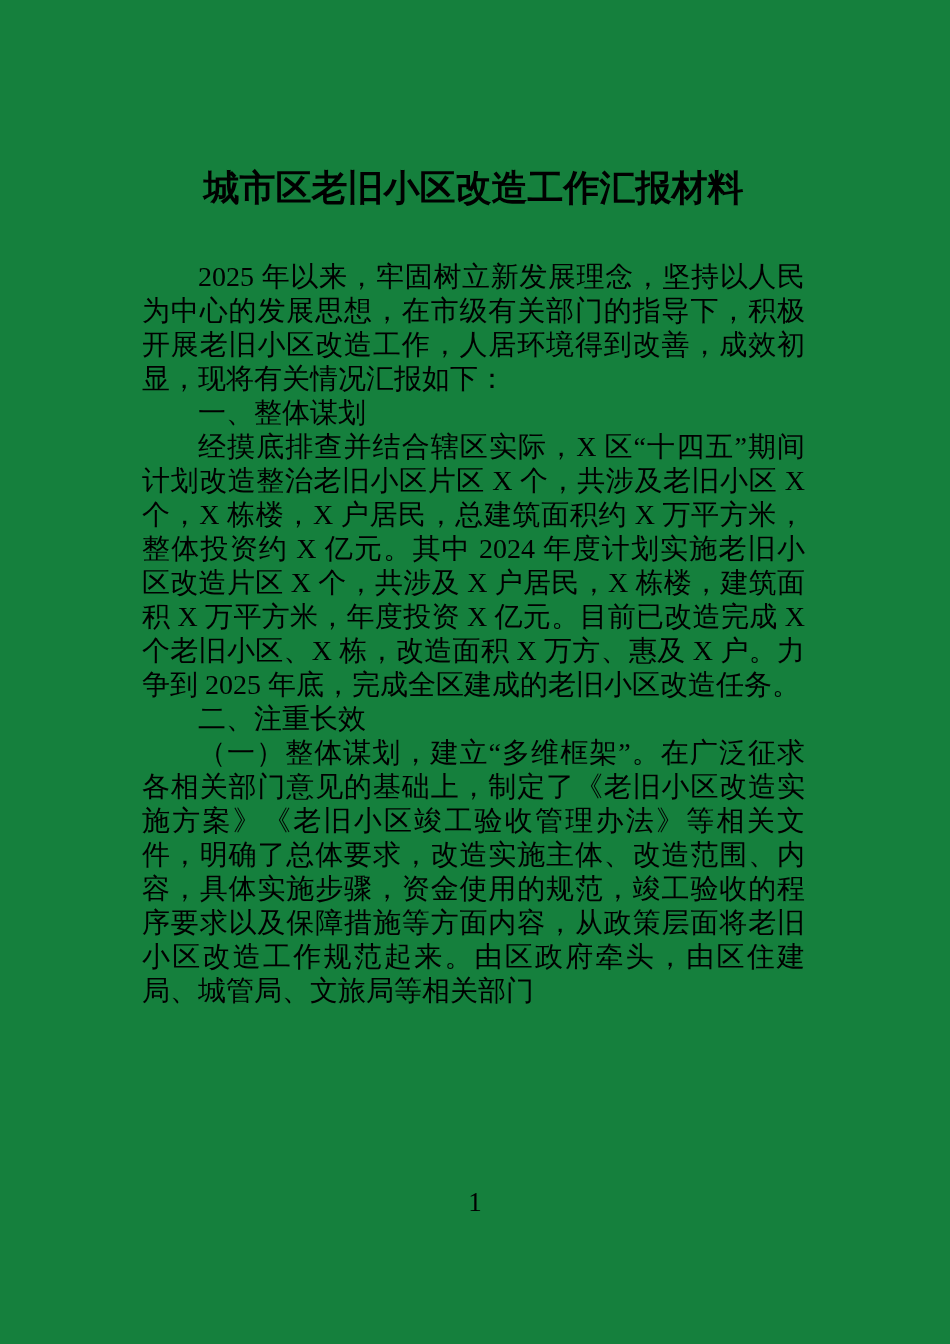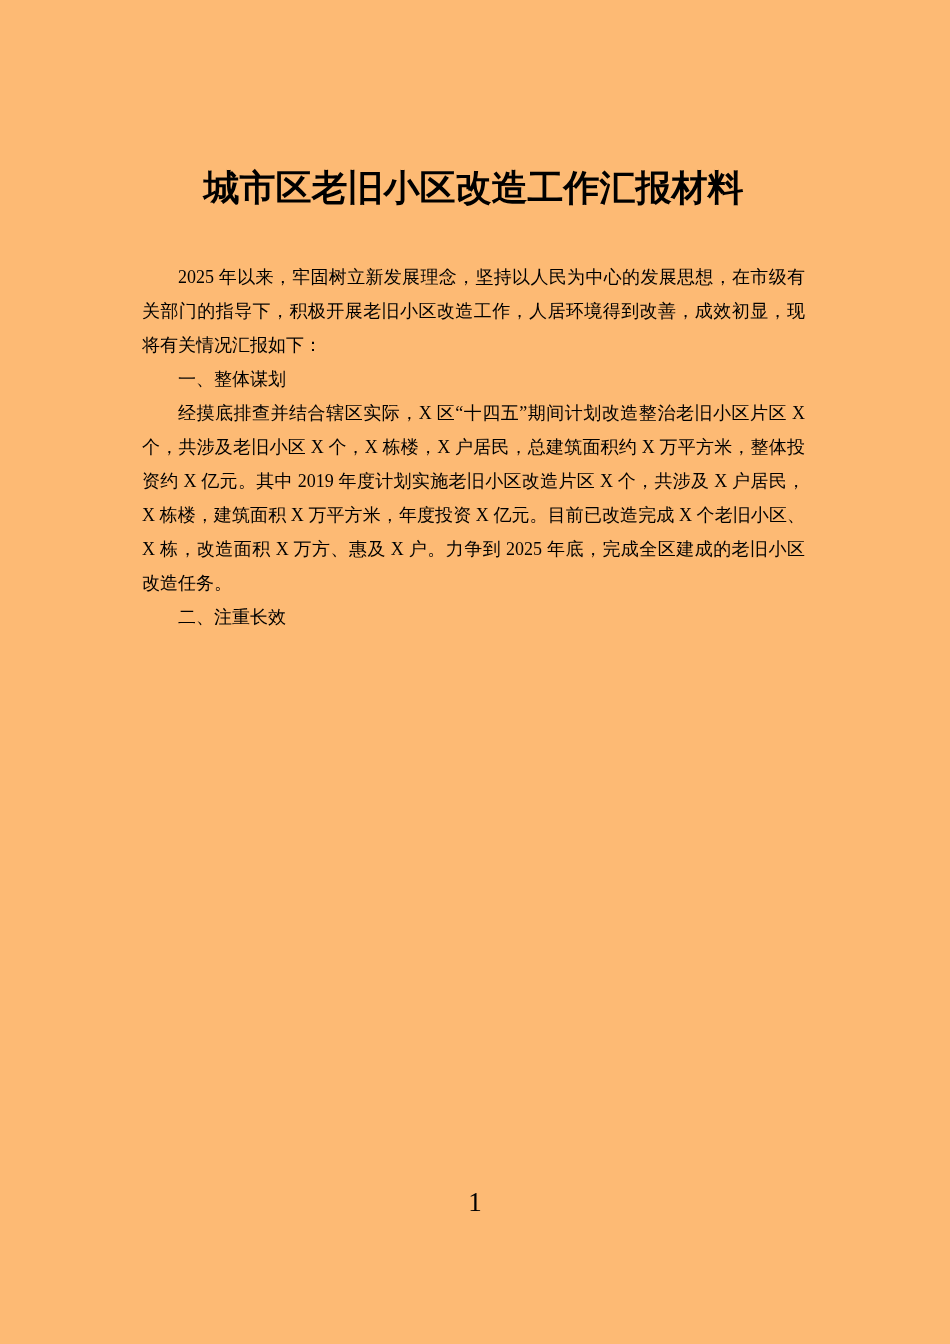--- a/index.html
+++ b/index.html
@@ -4,39 +4,39 @@
 <style>
   html, body {
     margin: 0;
     padding: 0;
     background: #ffffff;
   }
   .page {
     position: relative;
     width: 950px;
     height: 1344px;
-    background: #fdba74;
+    background: #15803d;
     box-sizing: border-box;
     padding: 165px 145px 0 142px;
     overflow: hidden;
     color: #000000;
   }
   .doc-title {
     margin: 0 0 49px 0;
     font-family: "Liberation Sans", "DejaVu Sans", sans-serif;
     font-weight: bold;
     font-size: 36px;
     line-height: 46px;
     text-align: center;
     white-space: nowrap;
   }
   .body-para {
     margin: 0;
     font-family: "Liberation Serif", "DejaVu Serif", serif;
-    font-size: 18px;
+    font-size: 28px;
     line-height: 34px;
     text-align: justify;
     text-indent: 2em;
     word-break: break-all;
   }
   .page-footer {
     position: absolute;
     left: 0;
     right: 0;
     top: 1186px;
@@ -51,23 +51,24 @@
 <body>
 
 <div class="page">
 
   <h1 class="doc-title">城市区老旧小区改造工作汇报材料</h1>
 
   <p class="body-para">2025 年以来，牢固树立新发展理念，坚持以人民为中心的发展思想，在市级有关部门的指导下，积极开展老旧小区改造工作，人居环境得到改善，成效初显，现将有关情况汇报如下：</p>
 
   <p class="body-para">一、整体谋划</p>
 
-  <p class="body-para">经摸底排查并结合辖区实际，X 区“十四五”期间计划改造整治老旧小区片区 X 个，共涉及老旧小区 X 个，X 栋楼，X 户居民，总建筑面积约 X 万平方米，整体投资约 X 亿元。其中 2019 年度计划实施老旧小区改造片区 X 个，共涉及 X 户居民，X 栋楼，建筑面积 X 万平方米，年度投资 X 亿元。目前已改造完成 X 个老旧小区、X 栋，改造面积 X 万方、惠及 X 户。力争到 2025 年底，完成全区建成的老旧小区改造任务。</p>
+  <p class="body-para">经摸底排查并结合辖区实际，X 区“十四五”期间计划改造整治老旧小区片区 X 个，共涉及老旧小区 X 个，X 栋楼，X 户居民，总建筑面积约 X 万平方米，整体投资约 X 亿元。其中 2024 年度计划实施老旧小区改造片区 X 个，共涉及 X 户居民，X 栋楼，建筑面积 X 万平方米，年度投资 X 亿元。目前已改造完成 X 个老旧小区、X 栋，改造面积 X 万方、惠及 X 户。力争到 2025 年底，完成全区建成的老旧小区改造任务。</p>
 
   <p class="body-para">二、注重长效</p>
 
 
+  <p class="body-para">（一）整体谋划，建立“多维框架”。在广泛征求各相关部门意见的基础上，制定了《老旧小区改造实施方案》《老旧小区竣工验收管理办法》等相关文件，明确了总体要求，改造实施主体、改造范围、内容，具体实施步骤，资金使用的规范，竣工验收的程序要求以及保障措施等方面内容，从政策层面将老旧小区改造工作规范起来。由区政府牵头，由区住建局、城管局、文旅局等相关部门</p>
 
   <div class="page-footer">
     <span>1</span>
   </div>
 
 </div>
 
 </body></html>

